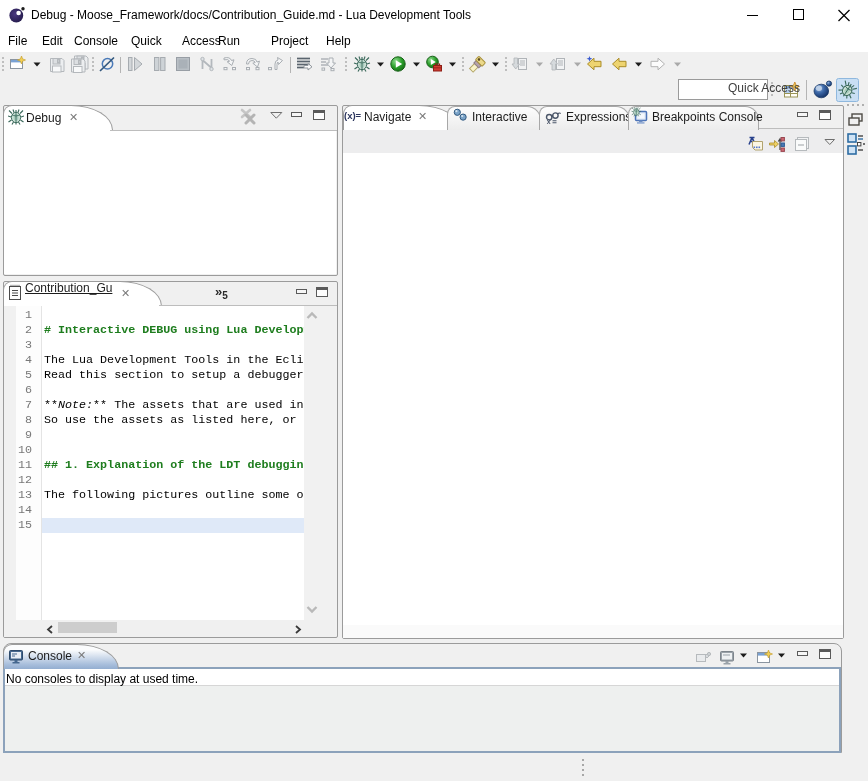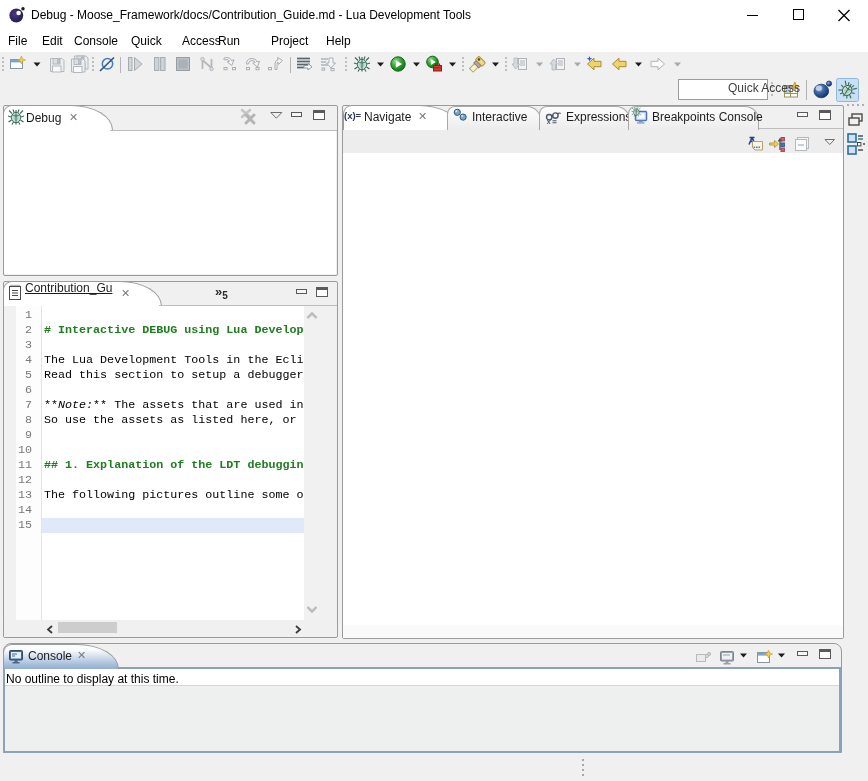--- a/index.html
+++ b/index.html
@@ -415,21 +415,21 @@
     <line x1="4" y1="9" x2="10" y2="9" stroke-width="1.4"></line>
   </g>
   <path d="M483,34.5 h9.5 l-4.75,5 z" fill="#f0f0f0" stroke="#6e6e6e"></path>
 </svg>
 <div class="minico" style="left:797px;top:112px;"></div>
 <div class="maxico" style="left:819px;top:110px;"></div>
 
 <div class="panel" id="conspanel" style="left:3px;top:643px;width:839px;height:110px;border-radius:8px 8px 0 0;"></div>
 <div class="abs" style="left:3px;top:667px;width:838px;height:86px;background:#eef0ef;border:2px solid #8ca2bb;box-sizing:border-box;"></div>
 <div class="abs" style="left:5px;top:669px;width:834px;height:17px;background:#ffffff;border-bottom:1px solid #d6d6d6;box-sizing:border-box;"></div>
-<div class="abs" style="left:6px;top:672px;font-size:12px;color:#000;">No outline to display at this time.</div>
+<div class="abs" style="left:6px;top:672px;font-size:12px;color:#000;">No consoles to display at used time.</div>
 <div class="seltab" id="constab" style="left:3px;top:644px;width:114px;height:24px;background:linear-gradient(#fbfcfd 20%,#a9bfdc 80%,#93aed0);"></div>
 <div class="tablabel" style="left:28px;top:649px;">Console</div>
 <div class="closex" style="left:77px;top:649px;">✕</div>
 <svg class="abs" style="left:0;top:643px" width="868" height="30" viewBox="0 0 868 30">
 
   <g transform="translate(8,6)">
     <rect x="1.5" y="1.5" width="13" height="9.5" rx="1" fill="#46688f" stroke="#2d4a6b"></rect>
     <rect x="3" y="3" width="10" height="6.5" fill="#e8eef5"></rect>
     <line x1="4" y1="5" x2="9" y2="5" stroke="#46688f"></line>
     <line x1="4" y1="7" x2="7" y2="7" stroke="#46688f"></line>

